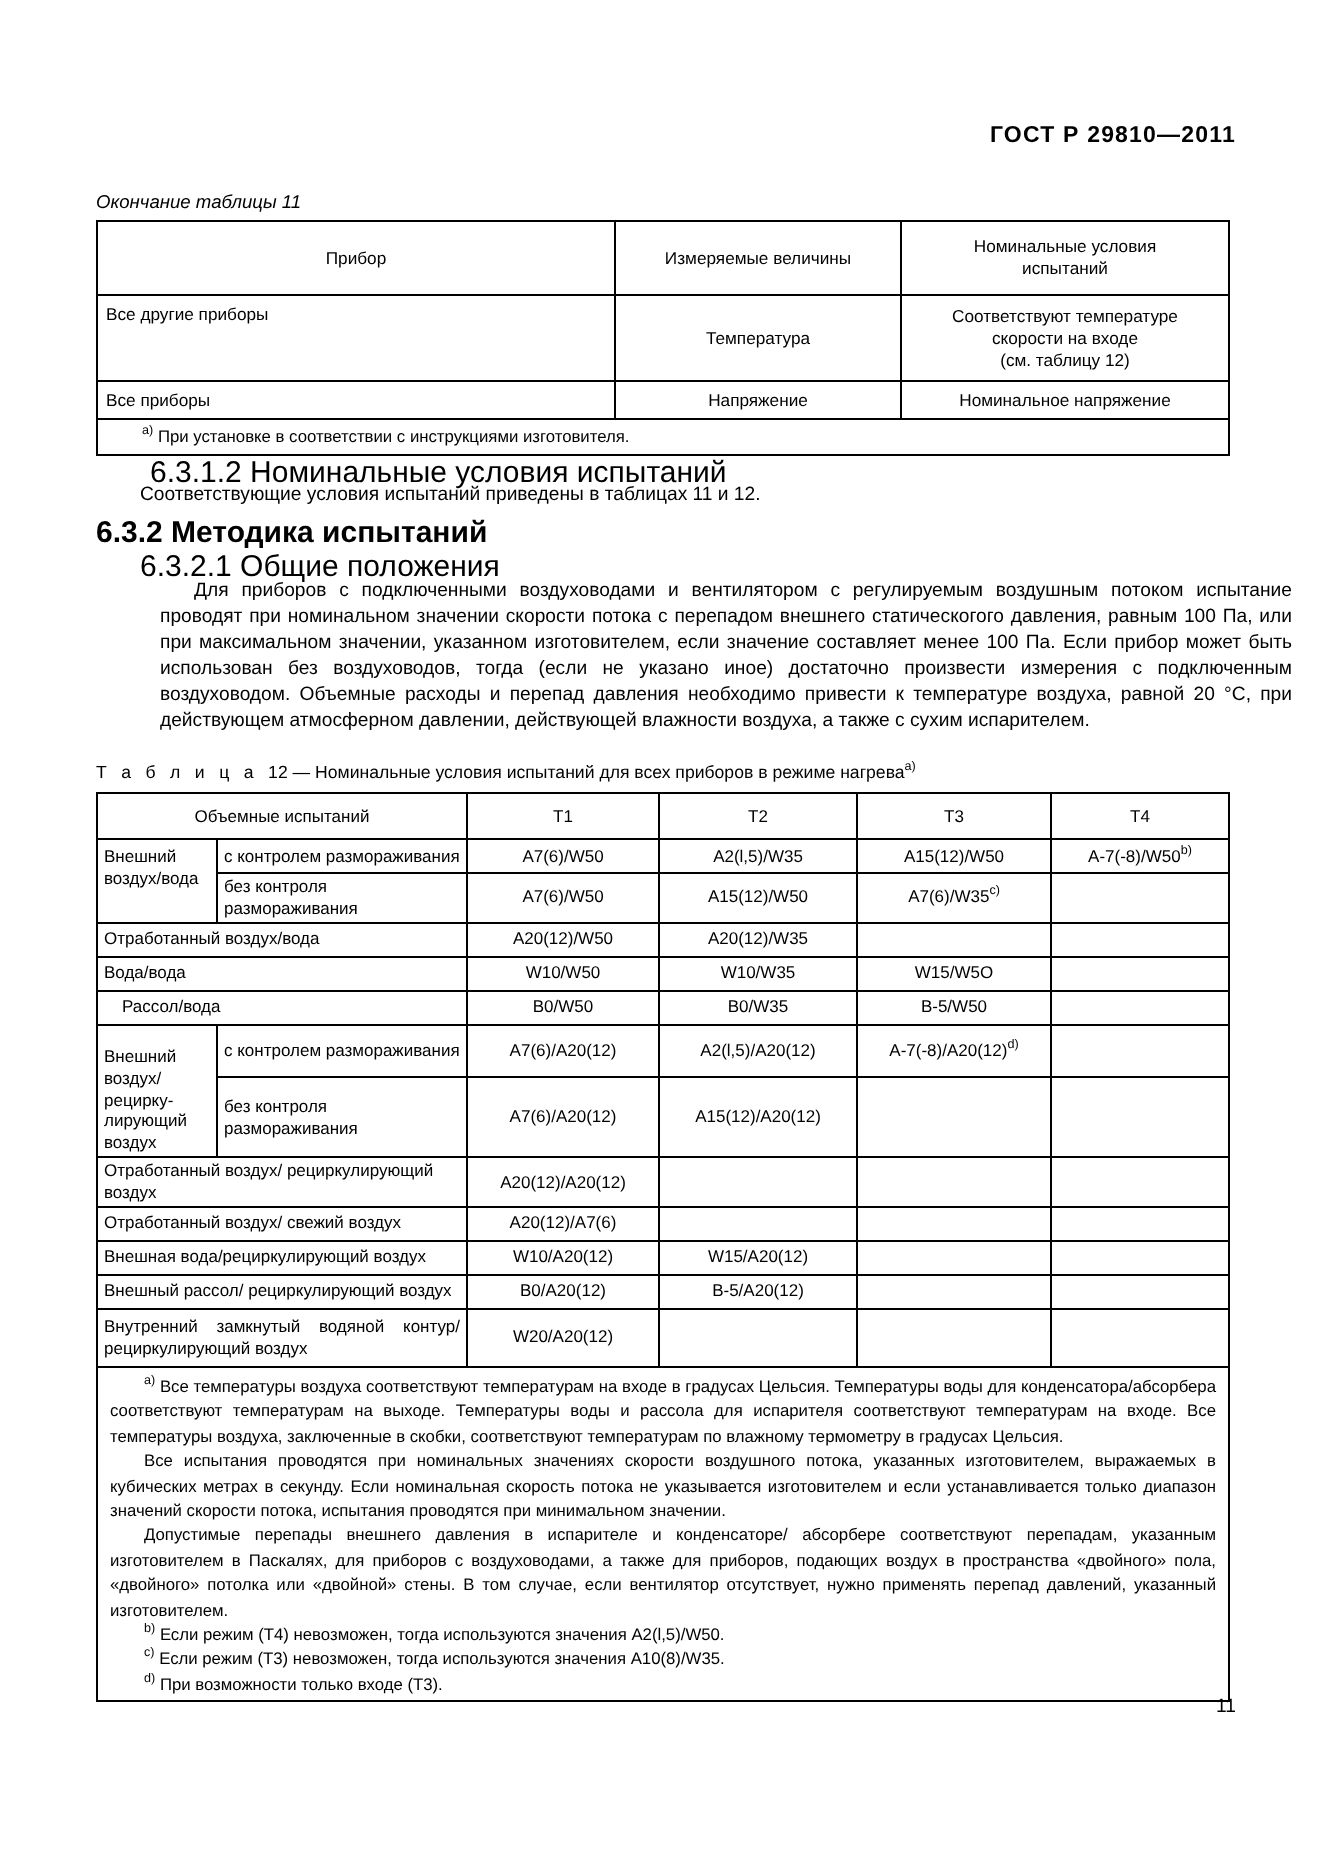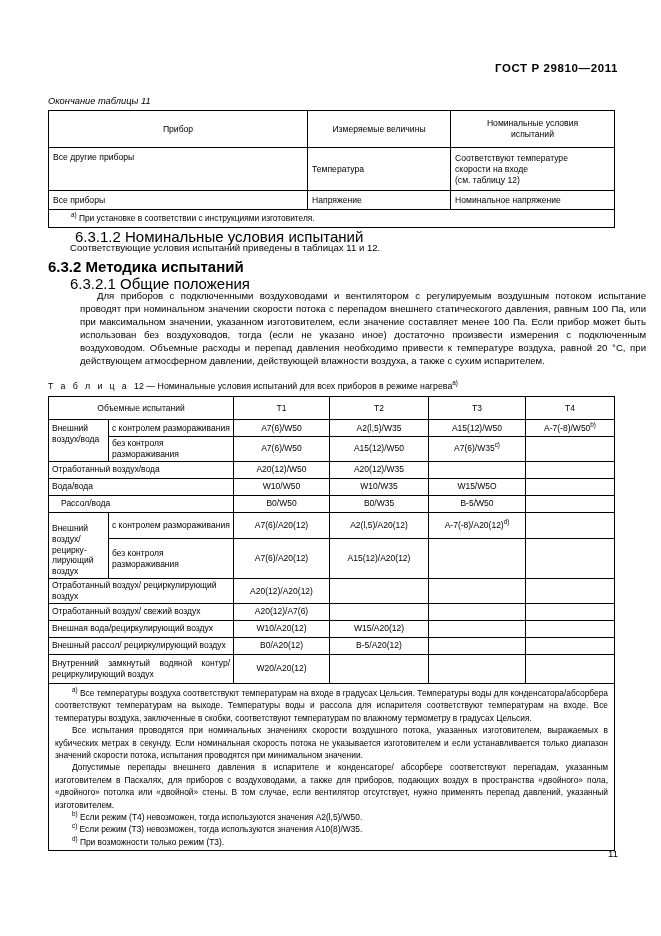--- a/index.html
+++ b/index.html
@@ -48,21 +48,21 @@
     border-collapse: collapse;
     table-layout: fixed;
   }
   table td {
     border: 1px solid #000;
     font-size: 8.6px;
     padding: 2px 4px;
     vertical-align: middle;
     line-height: 1.28;
   }
-  .ctr { }
+  .ctr { text-align: center; }
   .lft { text-align: left; }
   sup {
     font-size: 6.3px;
     vertical-align: super;
     line-height: 0;
   }
 
   
   #table11 {
     position: absolute;
@@ -321,21 +321,21 @@
         <td class="val"></td>
       </tr>
 
       <tr>
         <td class="note" colspan="6">
           <p><sup>a)</sup> <span>Все температуры воздуха соответствуют температурам на входе в градусах Цельсия. Температуры воды для конденсатора/абсорбера соответствуют температурам на выходе. Температуры воды и рассола для испарителя соответствуют температурам на входе. Все температуры воздуха, заключенные в скобки, соответствуют температурам по влажному термометру в градусах Цельсия.</span></p>
           <p>Все испытания проводятся при номинальных значениях скорости воздушного потока, указанных изготовителем, выражаемых в кубических метрах в секунду. Если номинальная скорость потока не указывается изготовителем и если устанавливается только диапазон значений скорости потока, испытания проводятся при минимальном значении.</p>
           <p>Допустимые перепады внешнего давления в испарителе и конденсаторе/ абсорбере соответствуют перепадам, указанным изготовителем в Паскалях, для приборов с воздуховодами, а также для приборов, подающих воздух в пространства «двойного» пола, «двойного» потолка или «двойной» стены. В том случае, если вентилятор отсутствует, нужно применять перепад давлений, указанный изготовителем.</p>
           <p class="sub"><sup>b)</sup> <span>Если режим (T4) невозможен, тогда используются значения A2(l,5)/W50.</span></p>
           <p class="sub"><sup>c)</sup> <span>Если режим (T3) невозможен, тогда используются значения A10(8)/W35.</span></p>
-          <p class="sub"><sup>d)</sup> <span>При возможности только режим (T3).</span></p>
+          <p class="sub"><sup>d)</sup> <span>При возможности только входе (T3).</span></p>
         </td>
       </tr>
     </tbody>
   </table>
 
   <div class="page-num">11</div>
 
 </div>
 
 </body></html>

